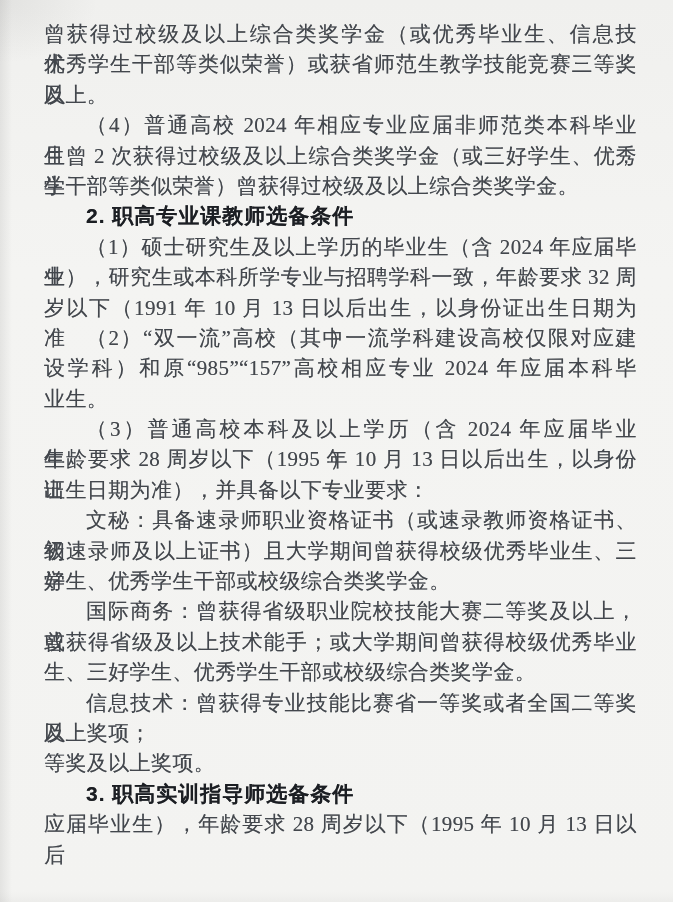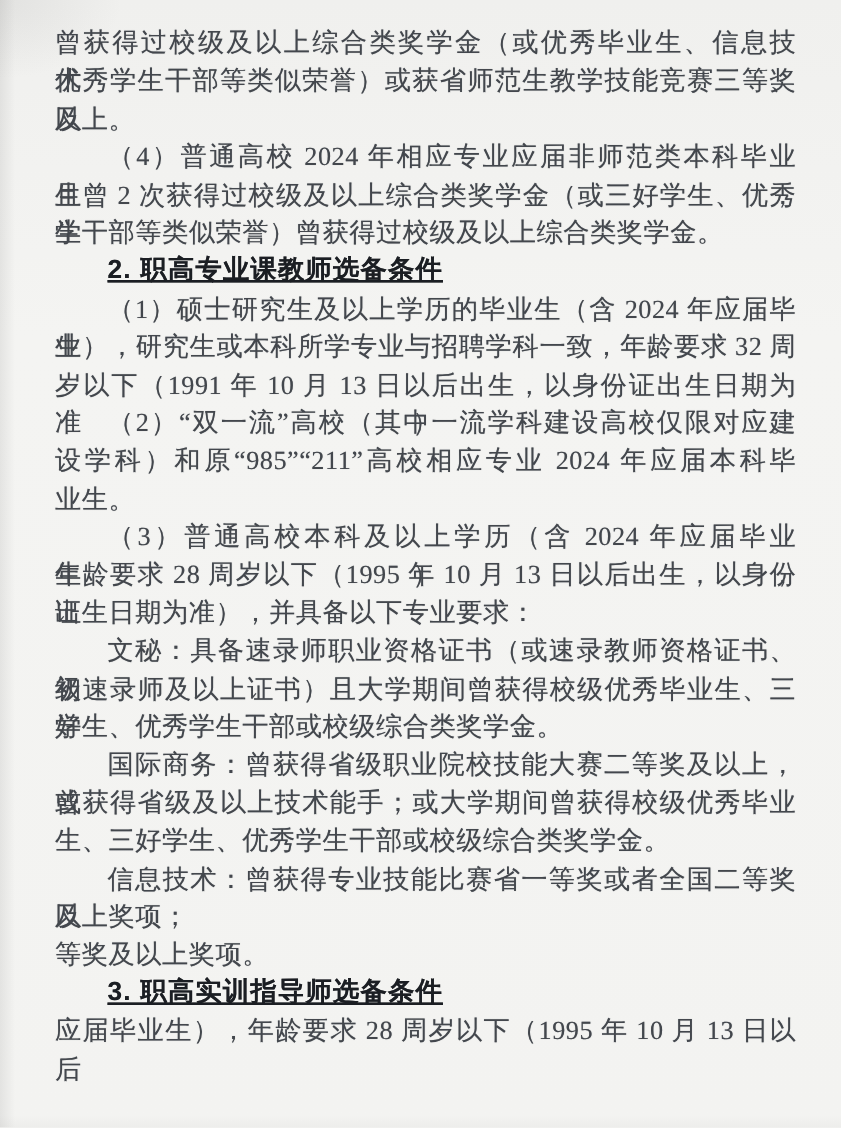--- a/index.html
+++ b/index.html
@@ -41,39 +41,38 @@
   }
   .ind {
     text-indent: 42px;
   }
   .head {
     font-weight: bold;
     color: #1b1e23;
     font-family: "Liberation Sans", "DejaVu Sans", sans-serif;
     letter-spacing: 1px;
     text-shadow: 0 0 0.5px rgba(20,22,26,0.7);
-    text-decoration: underline;
   }
 </style>
 </head>
 <body>
 
 <div class="page">
   <div class="ln just">曾获得过校级及以上综合类奖学金（或优秀毕业生、信息技术、</div>
   <div class="ln just">优秀学生干部等类似荣誉）或获省师范生教学技能竞赛三等奖及</div>
   <div class="ln">以上。</div>
   <div class="ln ind just">（4）普通高校 2024 年相应专业应届非师范类本科毕业生，</div>
   <div class="ln just">且曾 2 次获得过校级及以上综合类奖学金（或三好学生、优秀学</div>
   <div class="ln">生干部等类似荣誉）曾获得过校级及以上综合类奖学金。</div>
   <div class="ln ind head">2. 职高专业课教师选备条件</div>
   <div class="ln ind just">（1）硕士研究生及以上学历的毕业生（含 2024 年应届毕业</div>
   <div class="ln just">生），研究生或本科所学专业与招聘学科一致，年龄要求 32 周</div>
   <div class="ln just">岁以下（1991 年 10 月 13 日以后出生，以身份证出生日期为准）。</div>
   <div class="ln ind just">（2）“双一流”高校（其中一流学科建设高校仅限对应建</div>
-  <div class="ln just">设学科）和原“985”“211”高校相应专业 2024 年应届本科毕</div>
+  <div class="ln just">设学科）和原“985”“157”高校相应专业 2024 年应届本科毕</div>
   <div class="ln">业生。</div>
   <div class="ln ind just">（3）普通高校本科及以上学历（含 2024 年应届毕业生），</div>
   <div class="ln just">年龄要求 28 周岁以下（1995 年 10 月 13 日以后出生，以身份证</div>
   <div class="ln">出生日期为准），并具备以下专业要求：</div>
   <div class="ln ind just">文秘：具备速录师职业资格证书（或速录教师资格证书、初</div>
   <div class="ln just">级速录师及以上证书）且大学期间曾获得校级优秀毕业生、三好</div>
   <div class="ln">学生、优秀学生干部或校级综合类奖学金。</div>
   <div class="ln ind just">国际商务：曾获得省级职业院校技能大赛二等奖及以上，或</div>
   <div class="ln just">曾获得省级及以上技术能手；或大学期间曾获得校级优秀毕业</div>
   <div class="ln">生、三好学生、优秀学生干部或校级综合类奖学金。</div>

